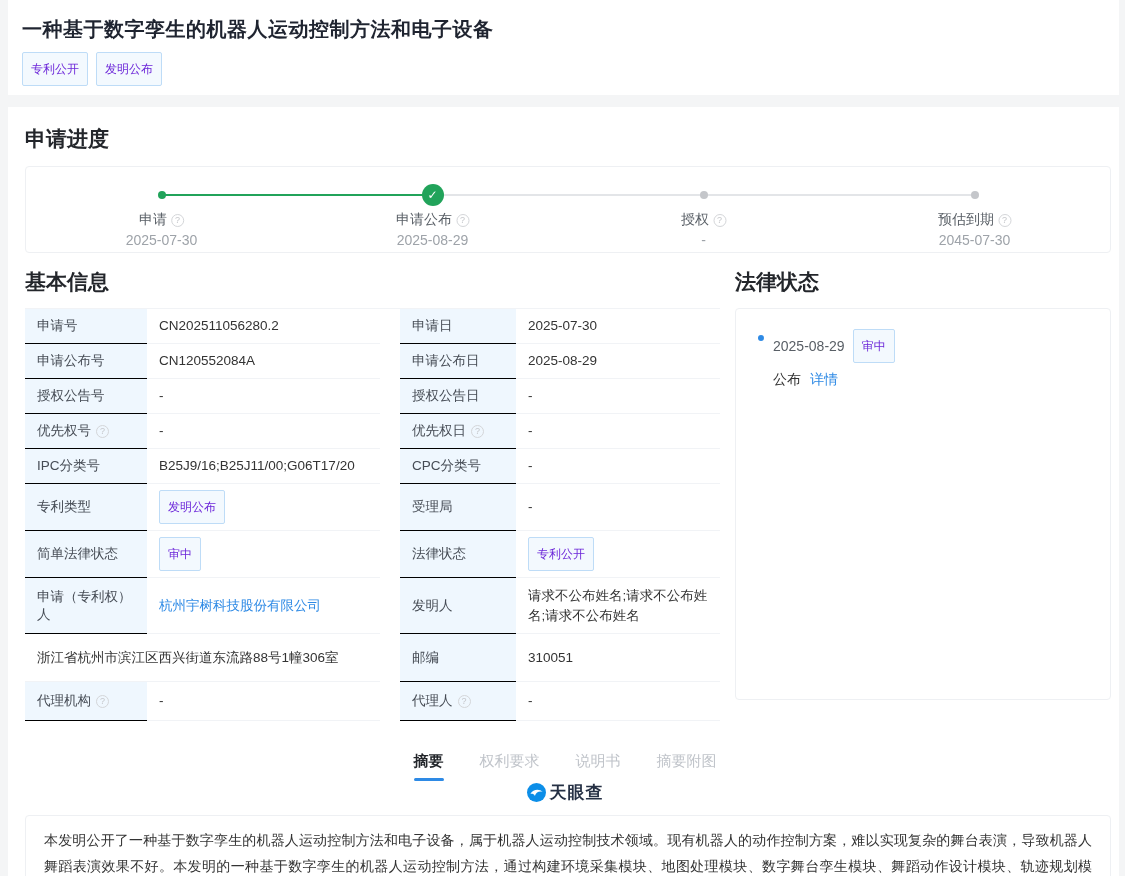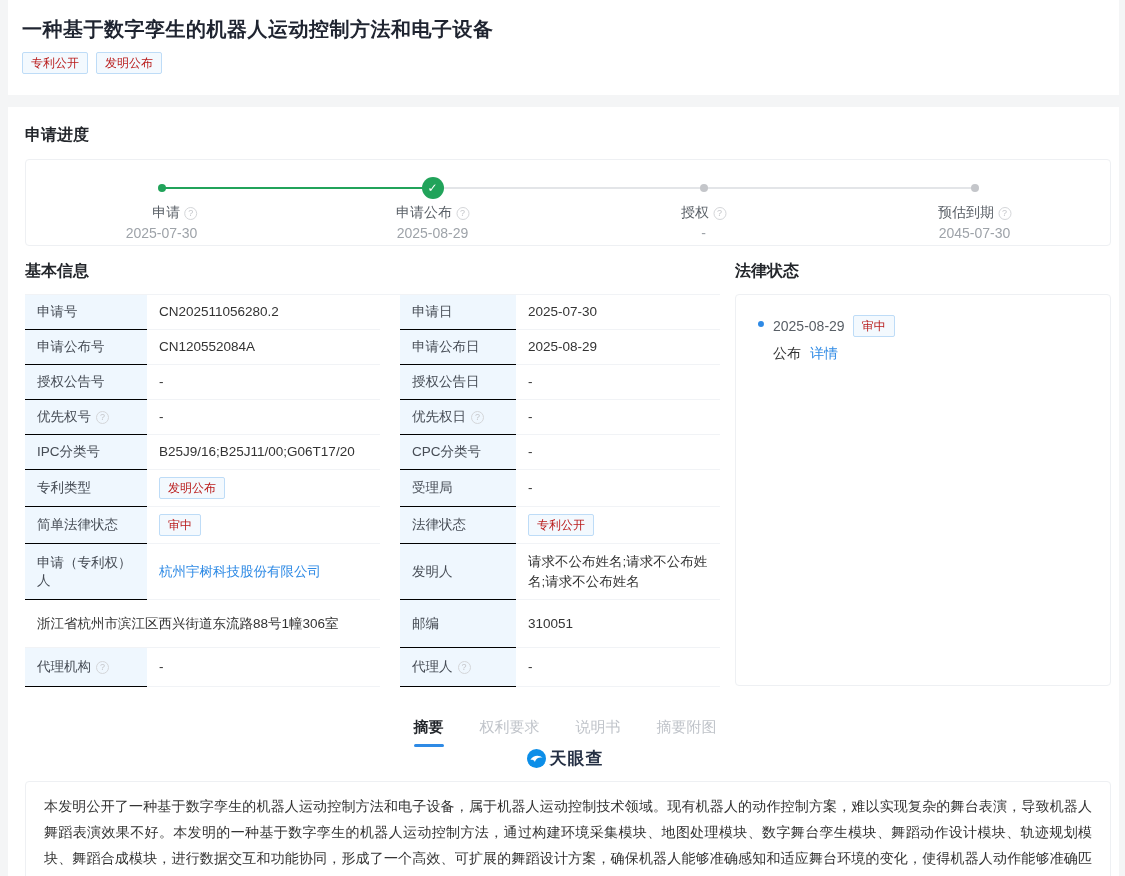--- a/index.html
+++ b/index.html
@@ -4,40 +4,40 @@
 <style>
   * { margin:0; padding:0; box-sizing:border-box; }
   html,body { background:#f4f5f6; }
   body { font-family:"Liberation Sans","DejaVu Sans",sans-serif; }
   .viewport { width:1125px; height:876px; background:#f4f5f6; padding:0 6px 0 8px; overflow:hidden; }
 
   
   .header-card { background:#fff; height:95px; padding:16px 14px 0 14px; }
   .page-title { font-size:20px; font-weight:bold; color:#1f2430; letter-spacing:0.5px; }
   .tag-row { margin-top:9px; display:flex; gap:8px; }
-  .tag { display:inline-block; font-size:12px; line-height:16px; color:#b91c1c; background:#f3f9fe;
-         border:1px solid #bedcf7; border-radius:2px; padding:2px 8px; white-space:nowrap; }
+  .tag { display:inline-block; font-size:12px; line-height:16px; color:#6d28d9; background:#f3f9fe;
+         border:1px solid #bedcf7; border-radius:2px; padding:8px 8px; white-space:nowrap; }
 
   .band { height:12px; }
 
   
   .main-card { background:#fff; min-height:769px; padding:18px 8px 20px 17px; }
-  .sec-heading { font-size:16px; font-weight:bold; color:#23262b; }
+  .sec-heading { font-size:21px; font-weight:bold; color:#23262b; }
 
   
   .timeline-box { position:relative; height:87px; border:1px solid #eef0f3; border-radius:4px; margin-top:13px; }
   .track { position:absolute; left:12.5%; right:12.5%; top:27px; height:2px; background:#e3e5e8; }
   .track-done { position:absolute; left:0; top:0; height:2px; width:33.4%; background:#21a35a; }
   .t-dot { position:absolute; top:28px; transform:translate(-50%,-50%); border-radius:50%; }
   .t-dot.small-green { width:8px; height:8px; background:#21a35a; }
   .t-dot.small-gray  { width:8px; height:8px; background:#c4c6ca; }
   .t-dot.check { width:22px; height:22px; background:#21a35a; color:#fff; font-size:12px; font-weight:bold;
                  display:flex; align-items:center; justify-content:center; }
   .t-step { position:absolute; top:44px; transform:translateX(-50%); text-align:center; white-space:nowrap; }
-  .t-step-label { font-size:14px; color:#595f66; display:flex; align-items:center; justify-content:flex-end; gap:4px; }
+  .t-step-label { font-size:14px; color:#595f66; display:flex; align-items:center; justify-content:center; gap:4px; }
   .t-step-date { margin-top:3px; font-size:14px; color:#9ea3a9; }
   .help { display:inline-flex; width:13px; height:13px; border:1px solid #d4d6d9; border-radius:50%;
           color:#c4c6ca; font-size:9px; align-items:center; justify-content:center; flex:0 0 13px; }
 
   
   .info-section { display:flex; gap:15px; margin-top:15px; }
   .info-left { flex:0 0 695px; }
   .info-right { flex:1; }
   .info-table { margin-top:12px; font-size:13.5px; border-top:1px solid #f1f3f6; }
   .t-row { display:flex; }

